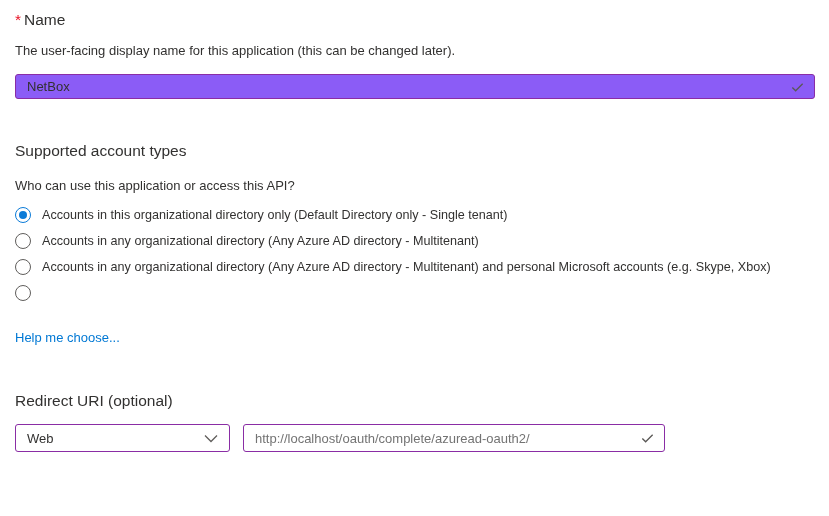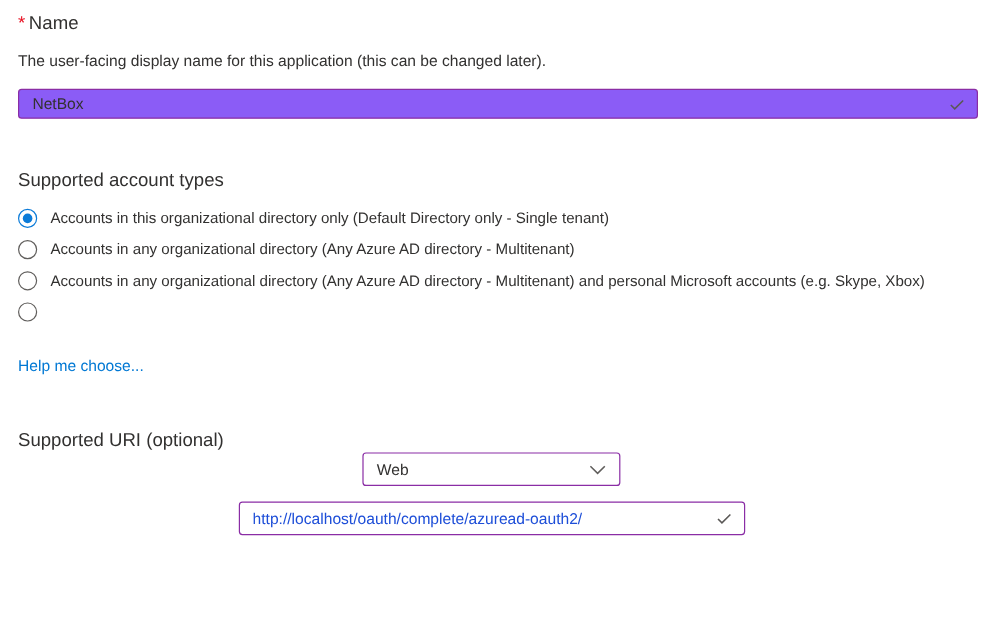--- a/index.html
+++ b/index.html
@@ -92,24 +92,24 @@
 
   .para {
     margin-top: 16px;
     max-width: 802px;
     font-size: 13px;
     line-height: 19px;
     color: #323130;
   }
 
   .controls-row {
+    margin-top: 14px;
     display: flex;
     gap: 13px;
     align-items: center;
-    flex-direction: column;
   }
   .select-box {
     width: 215px;
     height: 28px;
     border: 1px solid #8a2da5;
     border-radius: 3px;
     background: #fff;
     display: flex;
     align-items: center;
     justify-content: space-between;
@@ -128,21 +128,21 @@
     align-items: center;
   }
   .uri-input input {
     flex: 1;
     height: 100%;
     border: none;
     outline: none;
     background: transparent;
     font-family: "Liberation Sans", sans-serif;
     font-size: 13px;
-    color: #1d4ed8;
+    color: #737373;
     padding: 0 28px 0 11px;
   }
 </style>
 </head>
 <body>
 
 <div class="page">
 
   
   <div class="field-label">
@@ -151,20 +151,21 @@
   <div class="hint">The user-facing display name for this application (this can be changed later).</div>
   <div class="text-input">
     <input type="text" value="NetBox" style="">
     <svg class="check-icon" viewBox="0 0 16 16">
       <path d="M2.5 8.5 L6 12 L13.5 4.5" fill="none" stroke="#5a5856" stroke-width="1.4"></path>
     </svg>
   </div>
 
   
   <div class="section-heading">Supported account types</div>
+  <div class="question">Who can use this application or access this API?</div>
 
   <div class="radio-list">
     <div class="radio-row selected">
       <span class="radio-circle"></span>
       <span class="radio-label">Accounts in this organizational directory only (Default Directory only - Single tenant)</span>
     </div>
     <div class="radio-row">
       <span class="radio-circle"></span>
       <span class="radio-label">Accounts in any organizational directory (Any Azure AD directory - Multitenant)</span>
     </div>
@@ -173,21 +174,21 @@
       <span class="radio-label">Accounts in any organizational directory (Any Azure AD directory - Multitenant) and personal Microsoft accounts (e.g. Skype, Xbox)</span>
     </div>
     <div class="radio-row">
       <span class="radio-circle"></span>
     </div>
   </div>
 
   <a class="help-link">Help me choose...</a>
 
   
-  <div class="section-heading redirect-heading">Supported URI (optional)</div>
+  <div class="section-heading redirect-heading">Redirect URI (optional)</div>
 
   <div class="controls-row">
     <div class="select-box">
       <span>Web</span>
       <svg width="14" height="9" viewBox="0 0 14 9">
         <path d="M1 1.5 L7 7.5 L13 1.5" fill="none" stroke="#605e5c" stroke-width="1.3"></path>
       </svg>
     </div>
     <div class="uri-input">
       <input type="text" value="http://localhost/oauth/complete/azuread-oauth2/" style="">

